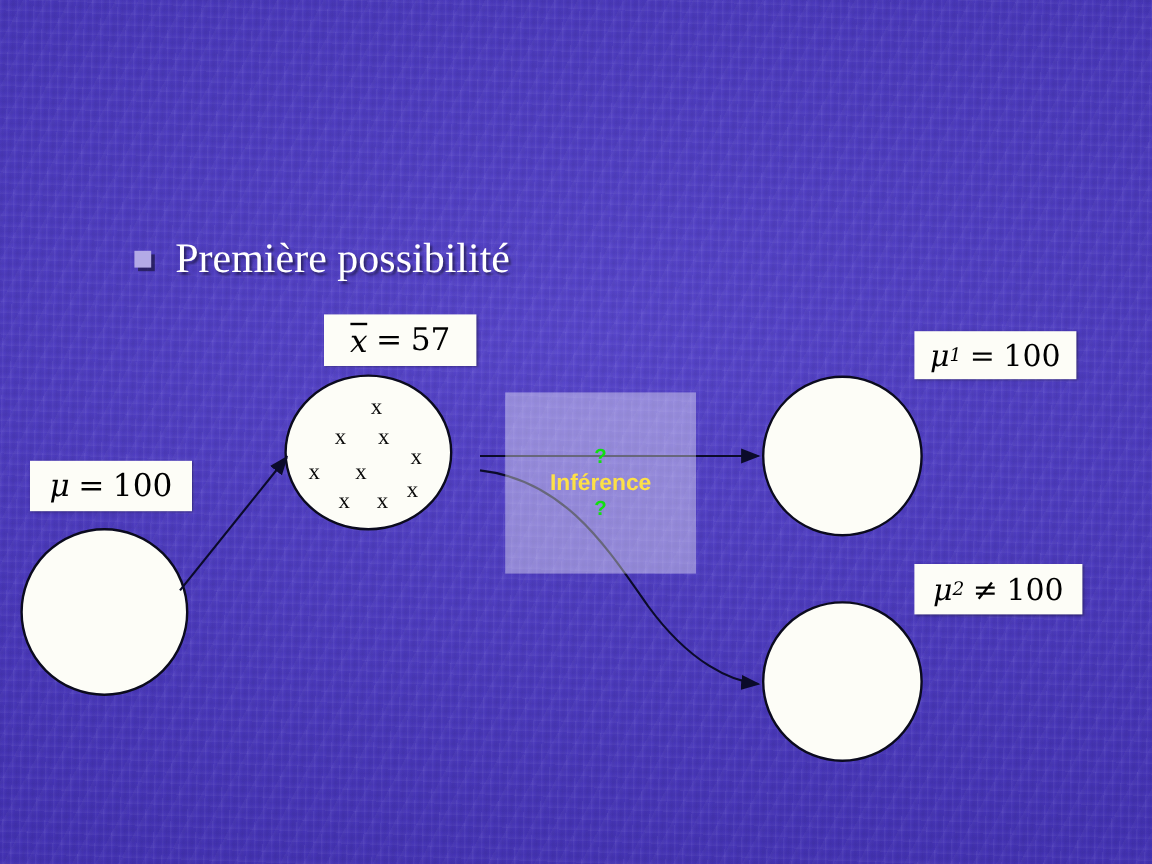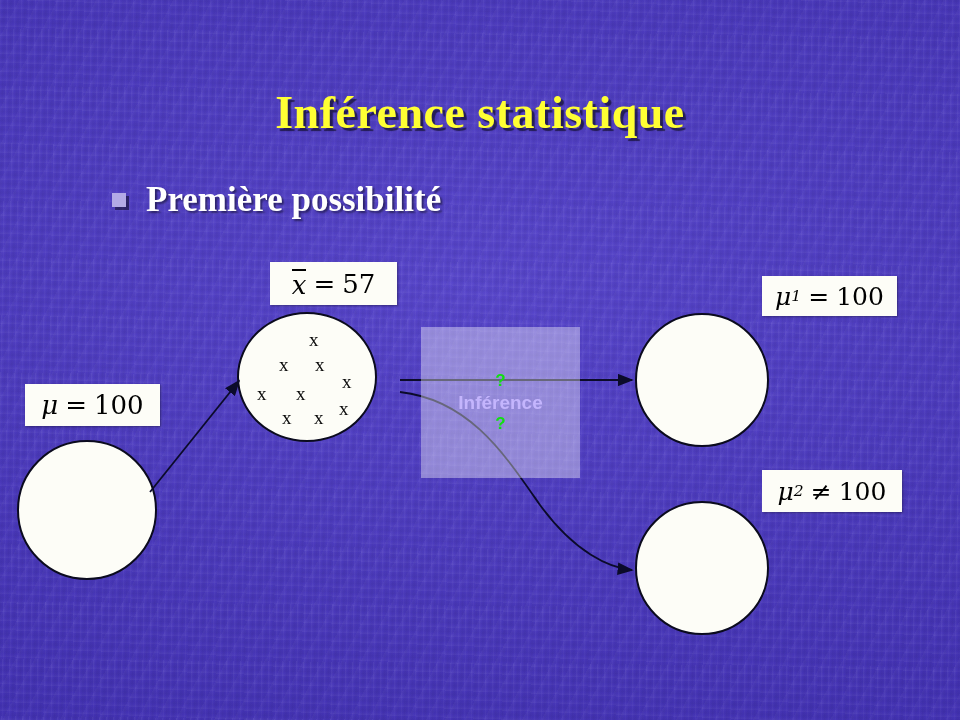--- a/index.html
+++ b/index.html
@@ -40,24 +40,23 @@
     font-weight: bold;
     letter-spacing: 0.5px;
     text-shadow: 3px 3px 1px rgba(0,0,0,0.55);
     white-space: nowrap;
   }
 
   
   #bullet-row {
     position: absolute;
     left: 112px;
-    top: 180px;
+    top: 196px;
     display: flex;
     align-items: center;
-    font-weight: bold;
   }
   .bullet-square {
     width: 14px;
     height: 14px;
     background: #b3aae6;
     box-shadow: 3px 3px 0px rgba(0,0,0,0.45);
     margin-right: 20px;
     flex: none;
   }
   .bullet-text {
@@ -140,21 +139,21 @@
     box-sizing: border-box;
   }
   #inference-box .q {
     color: #11e011;
     font-family: "Liberation Sans", sans-serif;
     font-weight: bold;
     font-size: 17px;
     line-height: 1.15;
   }
   #inference-box .label {
-    color: #c4b5fd;
+    color: #fde047;
     font-family: "Liberation Sans", sans-serif;
     font-weight: bold;
     font-size: 19px;
     line-height: 1.25;
     text-align: right;
   }
 
   
   #arrows {
     position: absolute;
@@ -163,21 +162,20 @@
     pointer-events: none;
   }
 </style>
 </head>
 <body>
 
 <div id="slide">
 
   <div id="bg-texture"></div>
 
-  <div id="title">Inférence statistique</div>
 
   <div id="bullet-row">
     <span class="bullet-square"></span>
     <span class="bullet-text">Première possibilité</span>
   </div>
 
   <div class="formula-box" id="box-xbar">
     <span class="mvar overline">x</span>
     <span class="op">=</span>
     <span>57</span>

